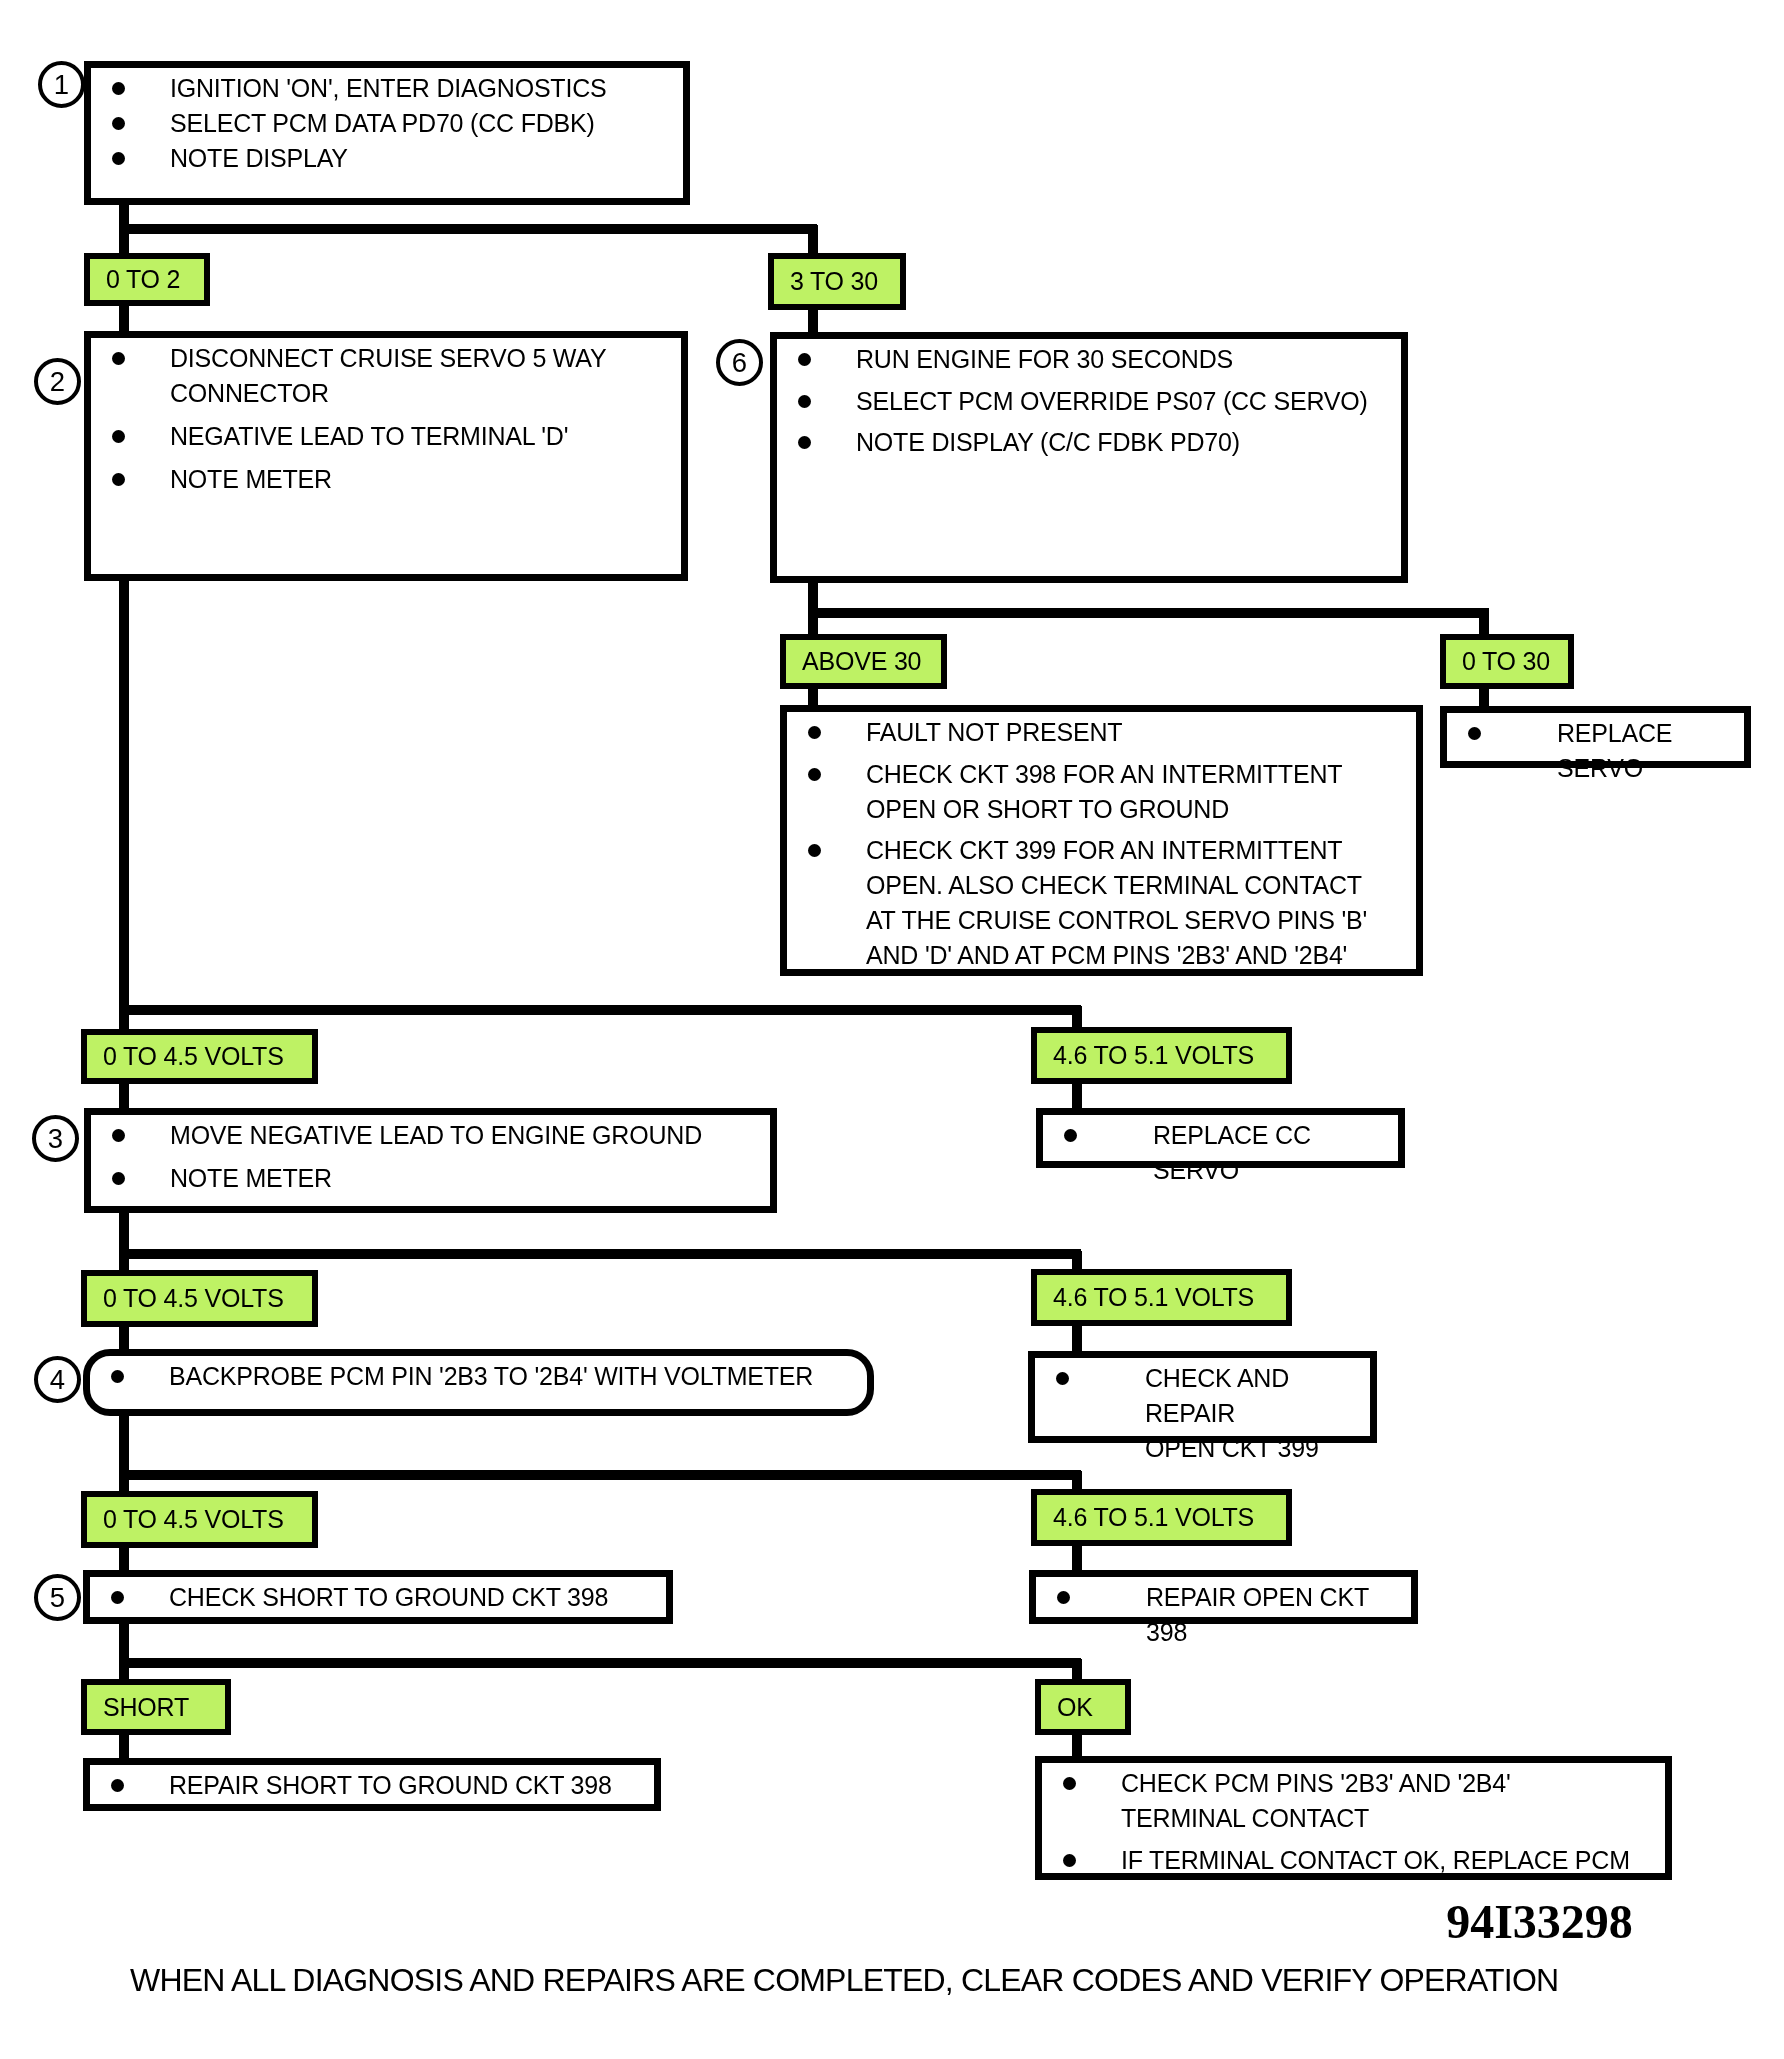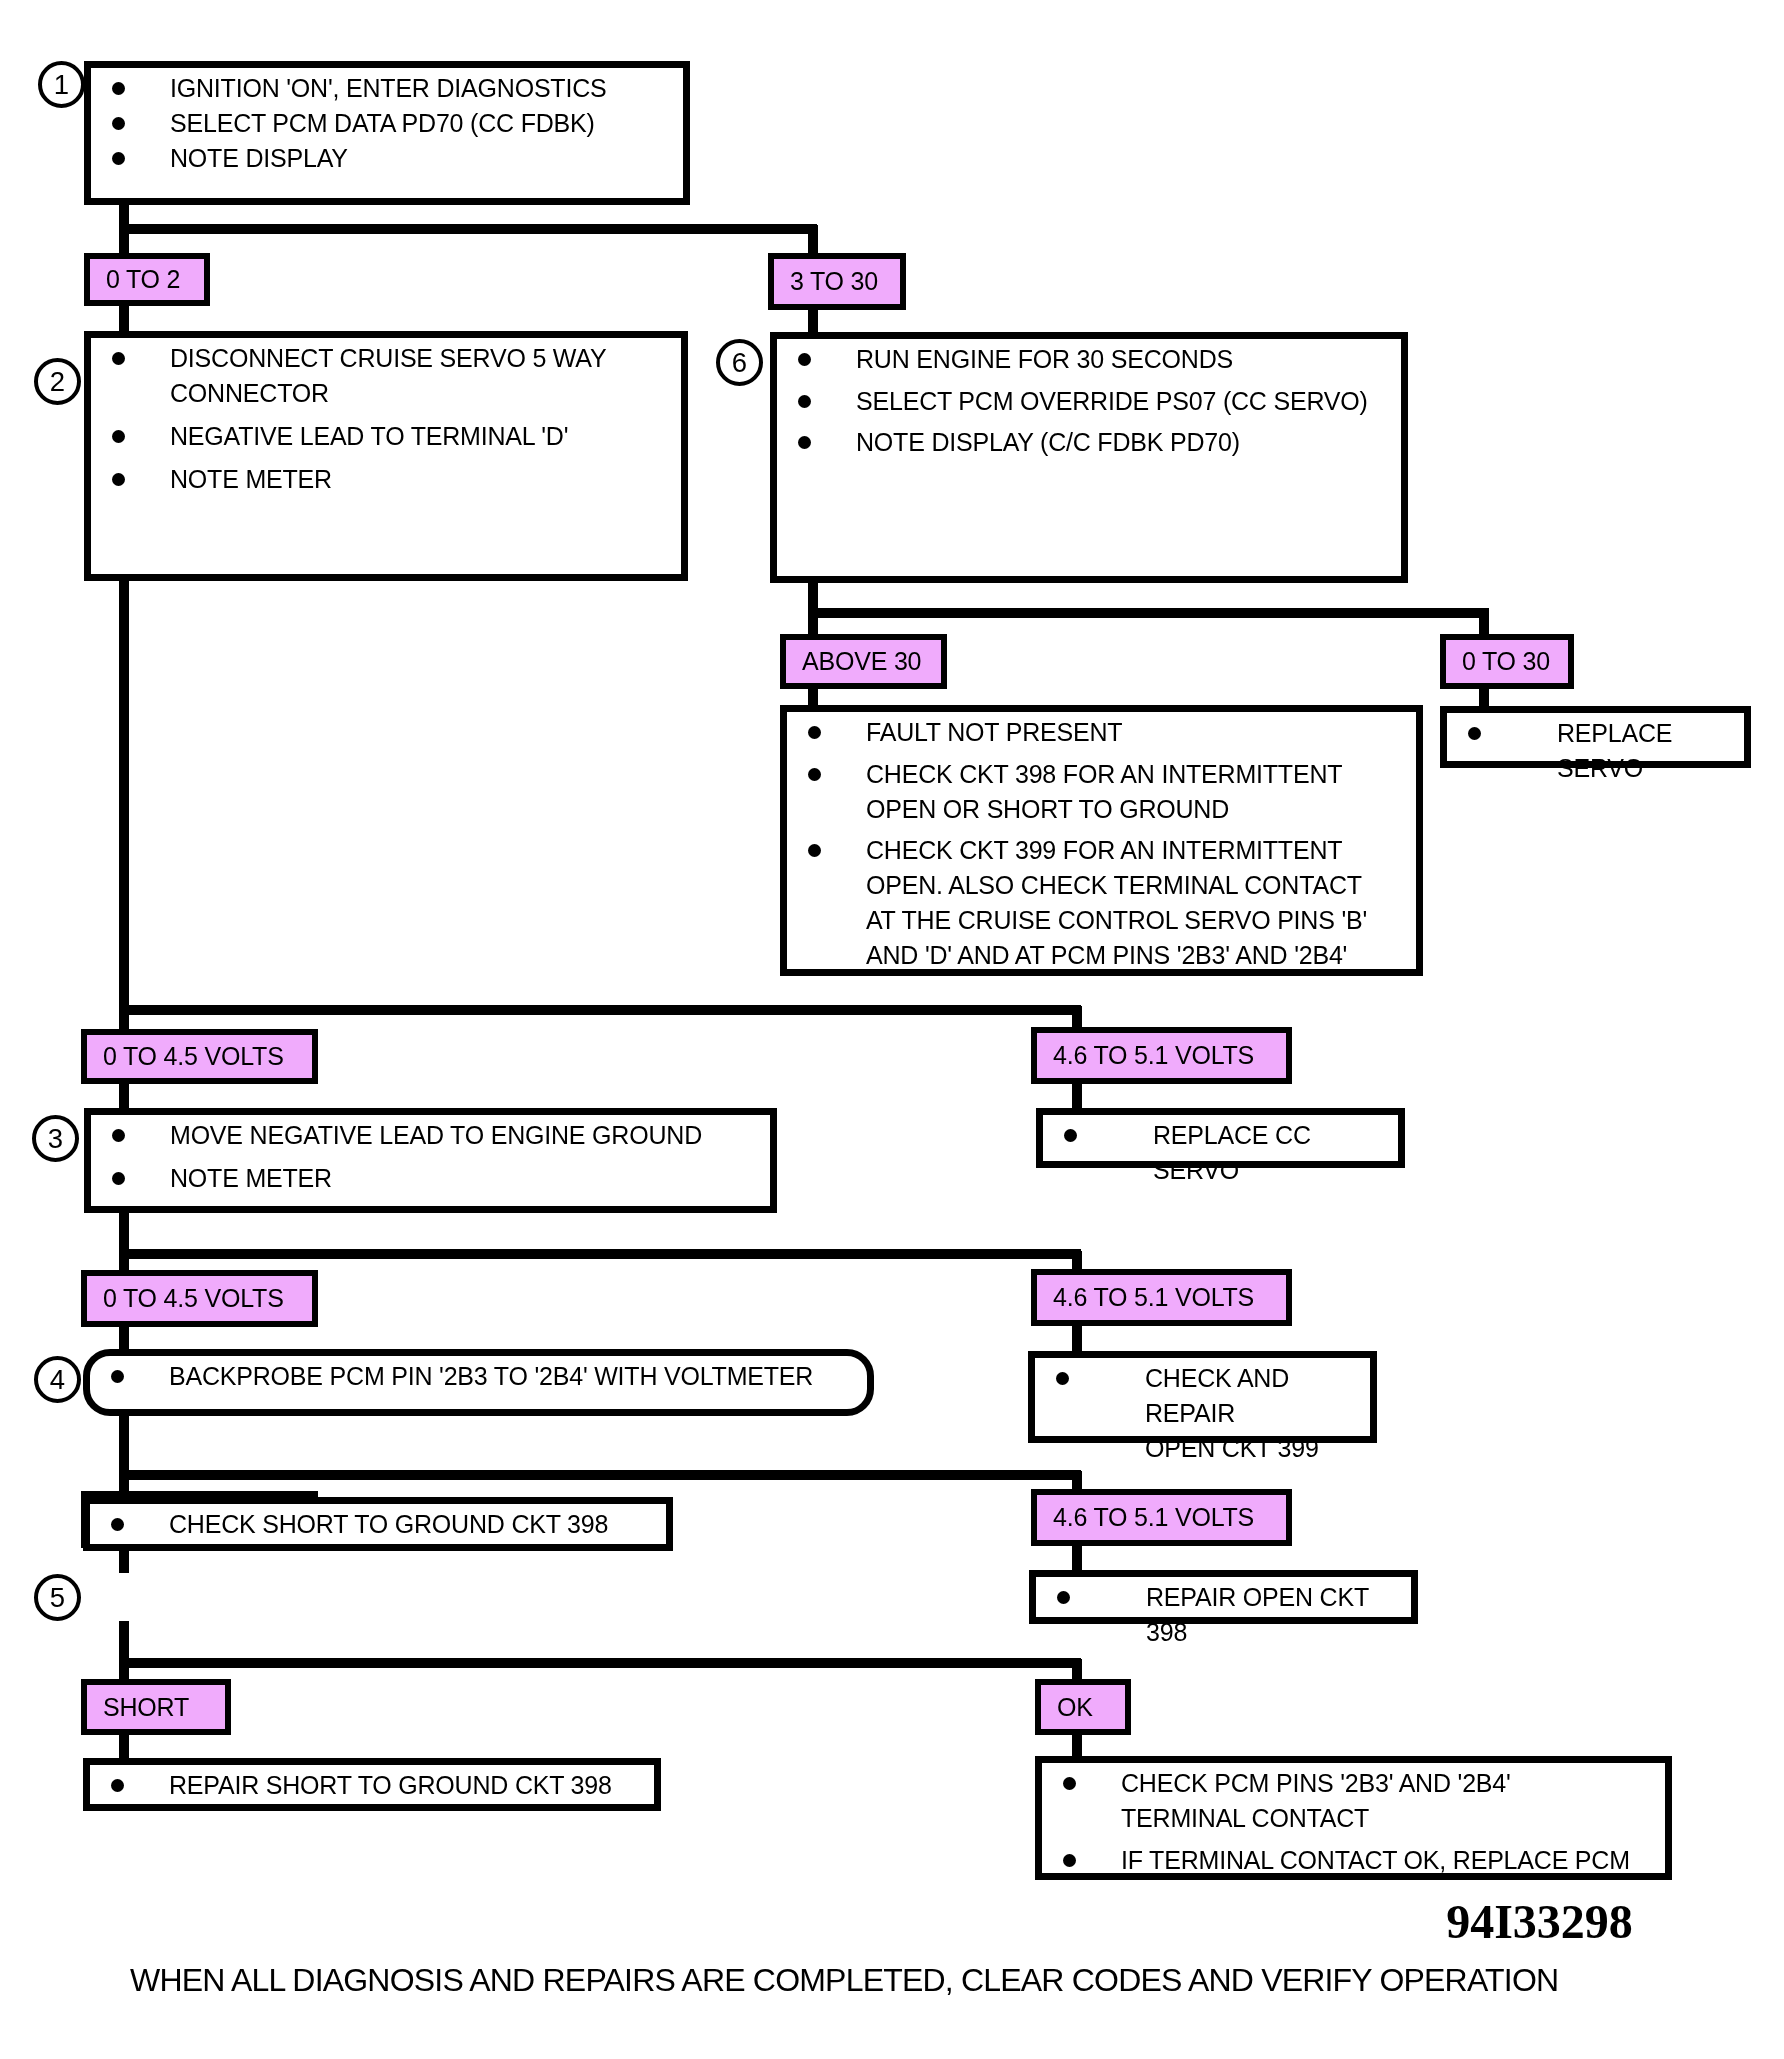--- a/index.html
+++ b/index.html
@@ -14,21 +14,21 @@
   .line { position: absolute; background: #000; z-index: 0; }
   .box {
     position: absolute;
     background: #fff;
     border: 7.3px solid #000;
     box-sizing: border-box;
     z-index: 1;
   }
   .label {
     position: absolute;
-    background: #f0abfc;
+    background: #bef264;
     border: 6.5px solid #000;
     box-sizing: border-box;
     z-index: 1;
     display: flex;
     align-items: center;
     padding-left: 16px;
     font-size: 25px;
     letter-spacing: -0.2px;
     white-space: nowrap;
   }
@@ -268,21 +268,21 @@
     </div>
   </div>
 
   <div class="label" style="left:81px; top:1491px; width:237px; height:57px;">
       <span>0 TO 4.5 VOLTS</span>
     </div>
   <div class="label" style="left:1031px; top:1489px; width:261px; height:57px;">
       <span>4.6 TO 5.1 VOLTS</span>
     </div>
 
-  <div class="box" style="left:83px; top:1497px; width:590px; height:54px;">
+  <div class="box" style="left:83px; top:1570px; width:590px; height:54px;">
     <div class="rows">
       <div class="row">
           <span class="dot"></span>
           <span class="txt">CHECK SHORT TO GROUND CKT 398</span>
         </div>
     </div>
   </div>
 
   <div class="box wide" style="left:1029px; top:1570px; width:389px; height:54px;">
     <div class="rows">

